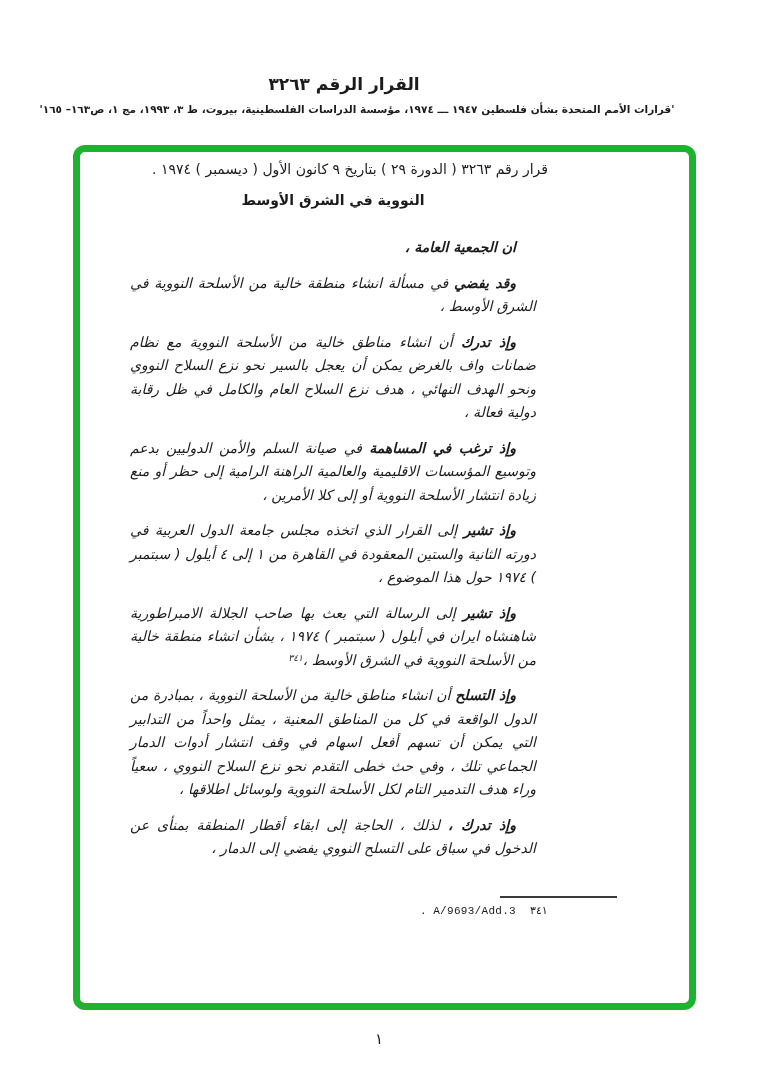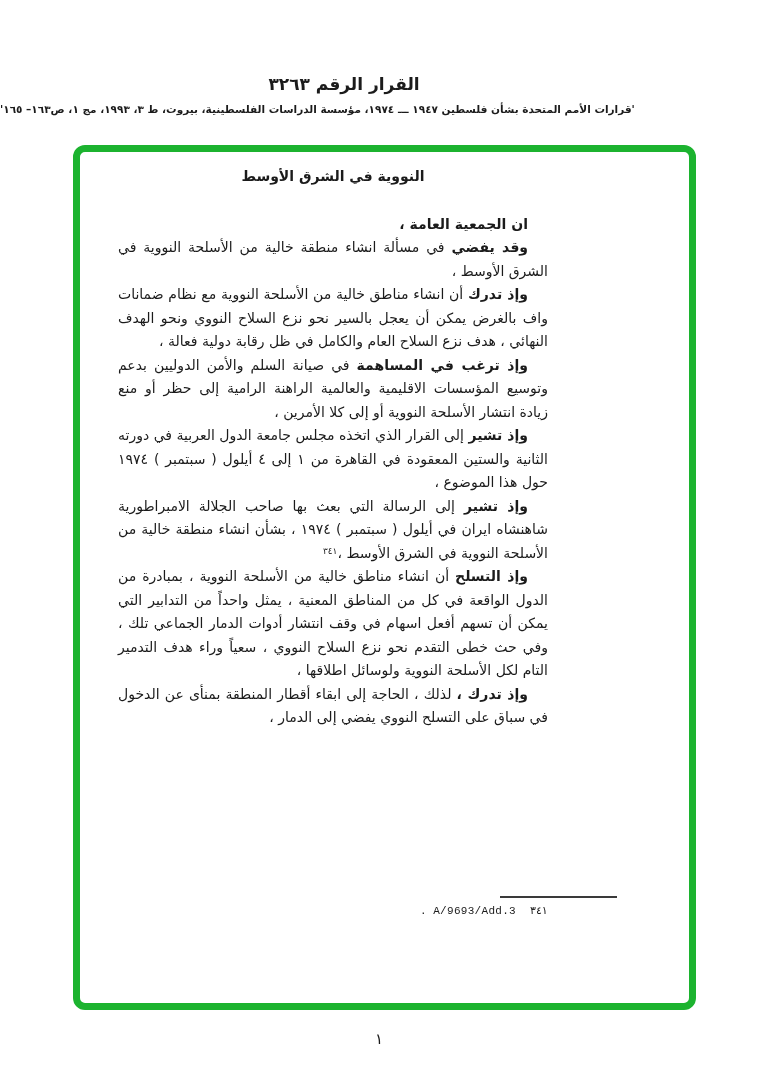--- a/index.html
+++ b/index.html
@@ -5,36 +5,36 @@
   html,body{margin:0;padding:0;}
   body{
     width:758px;height:1078px;position:relative;background:#ffffff;
     font-family:"DejaVu Sans",sans-serif;color:#1b1b1b;overflow:hidden;
   }
   .page-title{
     position:absolute;top:74px;left:0;width:688px;text-align:center;
     font-size:17px;font-weight:bold;direction:rtl;margin:0;letter-spacing:.5px;
   }
   .source-line{
-    position:absolute;top:103px;left:0;width:714px;text-align:left;
+    position:absolute;top:103px;left:0;width:714px;text-align:center;
     font-size:10.5px;font-weight:bold;direction:rtl;white-space:nowrap;
   }
   .doc-frame{
     position:absolute;left:73px;top:145px;width:609px;height:851px;
     border:7px solid #1CB32F;border-radius:12px;background:#fff;
   }
   .doc-body{
     position:absolute;left:118px;top:158px;width:430px;
     direction:rtl;text-align:justify;font-size:14px;line-height:23.5px;
   }
   .intro{margin:0;}
   .doc-heading{
     text-align:center;font-weight:bold;margin:7px 0 24px 0;
   }
-  .para{margin:0;text-indent:20px;}
+  .para{margin:12px;text-indent:20px;font-style:italic;}
   .para b{font-weight:bold;}
   .para sup{font-size:9px;line-height:0;vertical-align:4px;}
   .fn-rule{
     position:absolute;left:500px;top:896px;width:117px;height:2px;background:#3a3a3a;
   }
   .footnote{
     position:absolute;left:420px;top:904px;width:200px;
     direction:rtl;text-align:left;font-size:11px;
   }
   .footnote .fn-marker{margin-left:14px;}
@@ -47,20 +47,21 @@
 </head>
 <body>
 
 <h1 class="page-title">القرار الرقم ٣٢٦٣</h1>
 
 <div class="source-line">'قرارات الأمم المتحدة بشأن فلسطين ١٩٤٧ ـــ ١٩٧٤، مؤسسة الدراسات الفلسطينية، بيروت، ط ٣، ١٩٩٣، مج ١، ص١٦٣– ١٦٥'</div>
 
 <div class="doc-frame" style="border-color: rgb(28, 179, 47);"></div>
 
 <div class="doc-body">
+  <p class="intro">قرار رقم ٣٢٦٣ ( الدورة ٢٩ ) بتاريخ ٩ كانون الأول ( ديسمبر ) ١٩٧٤ .</p>
   <div class="doc-heading">
     <div>النووية في الشرق الأوسط</div>
   </div>
   <div id="paragraphs">
       <p class="para"><b>ان الجمعية العامة ،</b></p>
       <p class="para"><b>وقد يفضي</b> في مسألة انشاء منطقة خالية من الأسلحة النووية في الشرق الأوسط ،</p>
       <p class="para"><b>وإذ تدرك</b> أن انشاء مناطق خالية من الأسلحة النووية مع نظام ضمانات واف بالغرض يمكن أن يعجل بالسير نحو نزع السلاح النووي ونحو الهدف النهائي ، هدف نزع السلاح العام والكامل في ظل رقابة دولية فعالة ،</p>
       <p class="para"><b>وإذ ترغب في المساهمة</b> في صيانة السلم والأمن الدوليين بدعم وتوسيع المؤسسات الاقليمية والعالمية الراهنة الرامية إلى حظر أو منع زيادة انتشار الأسلحة النووية أو إلى كلا الأمرين ،</p>
       <p class="para"><b>وإذ تشير</b> إلى القرار الذي اتخذه مجلس جامعة الدول العربية في دورته الثانية والستين المعقودة في القاهرة من ١ إلى ٤ أيلول ( سبتمبر ) ١٩٧٤ حول هذا الموضوع ،</p>
       <p class="para"><b>وإذ تشير</b> إلى الرسالة التي بعث بها صاحب الجلالة الامبراطورية شاهنشاه ايران في أيلول ( سبتمبر ) ١٩٧٤ ، بشأن انشاء منطقة خالية من الأسلحة النووية في الشرق الأوسط ،<sup>٣٤١</sup></p>

